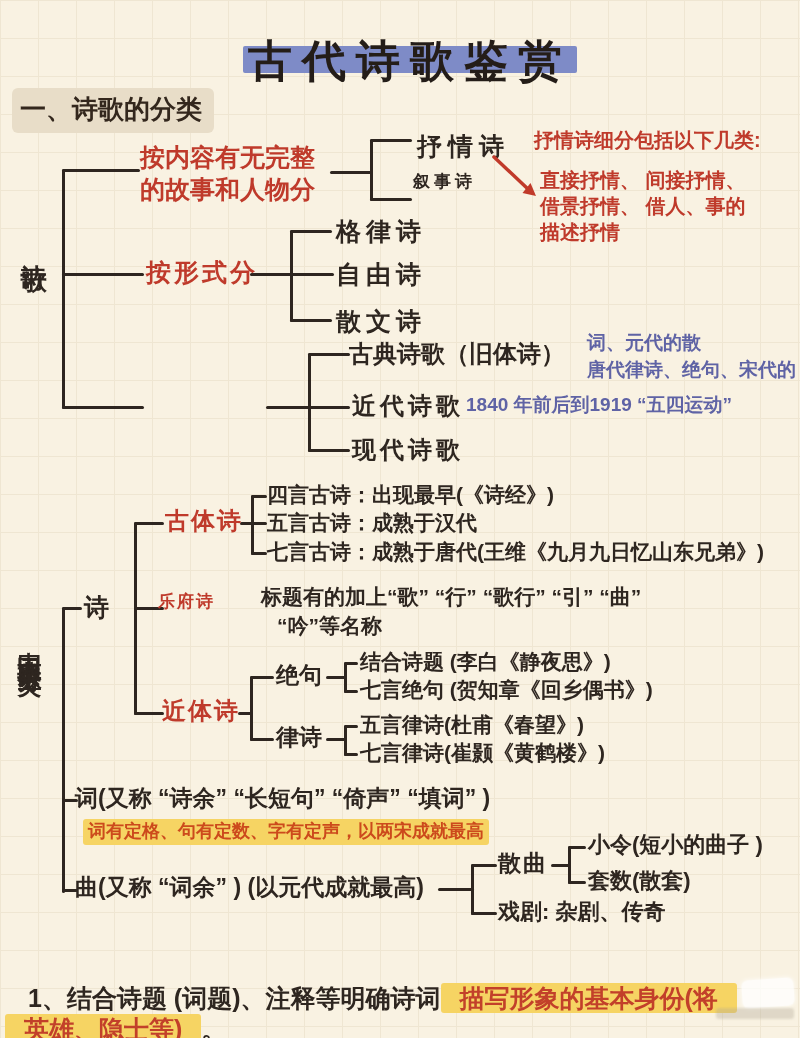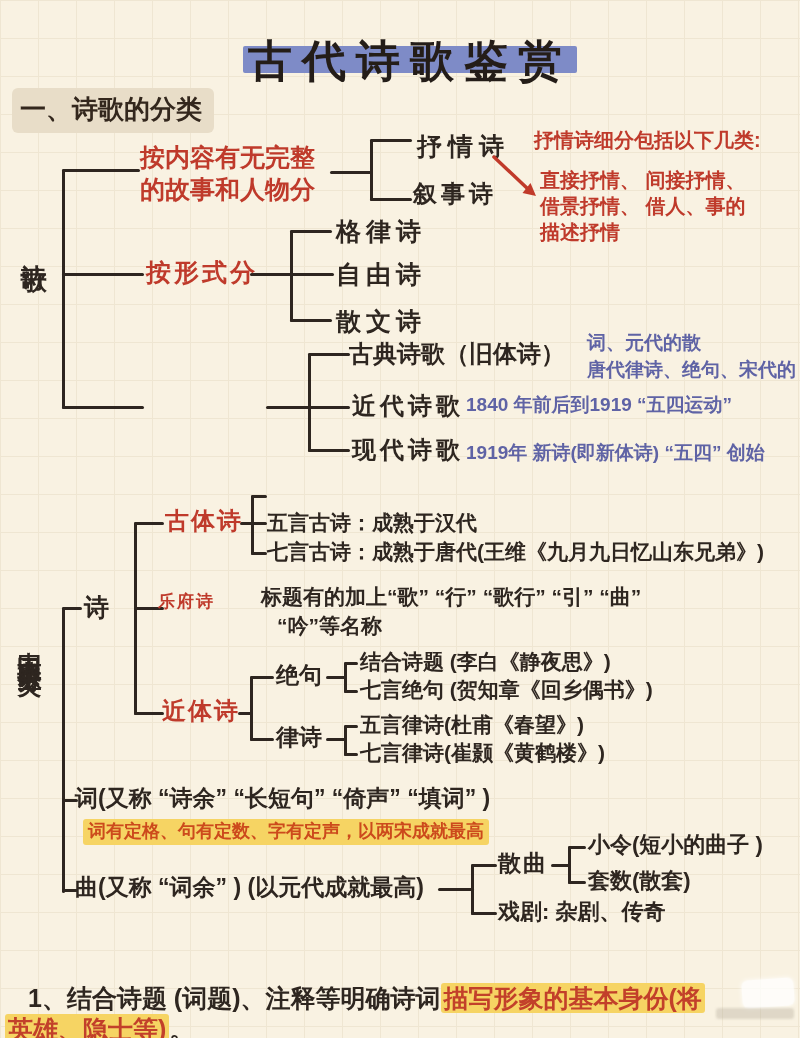--- a/index.html
+++ b/index.html
@@ -20,21 +20,21 @@
     background-image:linear-gradient(var(--grid) 1px, transparent 1px),
                      linear-gradient(90deg, var(--grid) 1px, transparent 1px);
     background-size:38px 38px;
   }
   .t{position:absolute;white-space:nowrap;color:var(--ink);font-weight:600;line-height:1.2;}
   .ln{position:absolute;background:var(--ink);border-radius:2px;}
   .red{color:var(--red);font-weight:700;}
   .blue{color:var(--blue);font-weight:600;}
   .vert{writing-mode:vertical-rl;text-orientation:upright;}
   .block span{display:block;}
-  .hl-red{color:#c2402a;font-weight:700;background:var(--highlight-yellow);padding:1px 3px;border-radius:3px;}
+  .hl-red{color:#c2402a;font-weight:700;background:var(--highlight-yellow);padding:1px 19px;border-radius:3px;}
   .title-text{position:absolute;left:248px;top:12px;font-size:44px;font-weight:700;letter-spacing:10px;color:#241d18;z-index:2;margin-top:20px;}
   .title-bar{position:absolute;left:243px;top:46px;width:334px;height:27px;background:var(--title-bar);z-index:1;border-radius:2px;}
   .h1{position:absolute;left:12px;top:88px;font-size:26px;font-weight:700;color:#33271d;background:#e8ddc8;padding:4px 12px 6px 8px;border-radius:6px;font-family:Liberation Mono, monospace;}
   .h2{position:absolute;left:12px;top:926px;font-size:26px;font-weight:700;color:#38291c;background:rgba(236,170,140,0.28);padding:3px 8px;border-radius:6px;}
   .wm-badge{position:absolute;left:742px;top:979px;width:52px;height:28px;background:rgba(255,255,255,0.78);border-radius:6px;transform:rotate(-4deg);filter:blur(0.7px);z-index:5;box-shadow:0 0 4px rgba(255,255,255,0.9);}
   .wm-sub{position:absolute;left:716px;top:1008px;width:78px;height:11px;background:rgba(175,165,150,0.35);border-radius:3px;filter:blur(1px);z-index:5;}
   svg.arrow{position:absolute;left:488px;top:152px;z-index:3;}
 </style>
 </head>
 <body>
@@ -64,21 +64,21 @@
   <div class="ln" style="left:308px;top:406px;width:42px;height:3px"></div>
   <div class="ln" style="left:308px;top:449px;width:42px;height:3px"></div>
 
   <div class="t vert" style="left:18px;top:244px;font-size:26px;letter-spacing:4px">诗歌</div>
 
   <div class="t red block" style="left:140px;top:141px;font-size:25px;line-height:32px">
     <span>按内容有无完整</span>
     <span>的故事和人物分</span>
   </div>
   <div class="t" style="left:417px;top:131px;font-size:25px;letter-spacing:6px">抒情诗</div>
-  <div class="t" style="left:413px;top:180px;font-size:24px;letter-spacing:4px">叙事诗</div>
+  <div class="t" style="left:413px;top:172px;font-size:17px;letter-spacing:4px">叙事诗</div>
 
   <div class="t red" style="left:534px;top:128px;font-size:20px">抒情诗细分包括以下几类:</div>
   <div class="t red block" style="left:540px;top:167px;font-size:20px;line-height:26px;font-weight:700">
     <span>直接抒情、 间接抒情、</span>
     <span>借景抒情、 借人、事的</span>
     <span>描述抒情</span>
   </div>
   <svg class="arrow" width="64" height="58">
     <line x1="6" y1="5" x2="41" y2="38" stroke="#c13a2a" stroke-width="3.5" stroke-linecap="round"></line>
     <polygon points="48,44 34.5,41 42.5,31" fill="#c13a2a"></polygon>
@@ -91,21 +91,20 @@
 
   <div class="t" style="left:349px;top:340px;font-size:24px">古典诗歌（旧体诗）</div>
   <div class="t" style="left:352px;top:392px;font-size:24px;letter-spacing:4px">近代诗歌</div>
   <div class="t" style="left:352px;top:436px;font-size:24px;letter-spacing:4px">现代诗歌</div>
 
   <div class="t blue block" style="left:587px;top:329px;font-size:19px;line-height:27px">
     <span>词、元代的散</span>
     <span>唐代律诗、绝句、宋代的</span>
   </div>
   <div class="t blue" style="left:466px;top:394px;font-size:19px">1840 年前后到1919 “五四运动”</div>
-  <div class="t blue" style="left:466px;top:442px;font-size:19px">1919年 新诗(即新体诗) “五四” 创始</div>
 
   <div class="ln" style="left:62px;top:607px;width:3px;height:286px"></div>
   <div class="ln" style="left:62px;top:607px;width:20px;height:3px"></div>
   <div class="ln" style="left:62px;top:799px;width:16px;height:3px"></div>
   <div class="ln" style="left:62px;top:889px;width:16px;height:3px"></div>
   <div class="ln" style="left:134px;top:522px;width:3px;height:193px"></div>
   <div class="ln" style="left:134px;top:522px;width:30px;height:3px"></div>
   <div class="ln" style="left:134px;top:607px;width:30px;height:3px"></div>
   <div class="ln" style="left:134px;top:712px;width:30px;height:3px"></div>
   <div class="ln" style="left:240px;top:522px;width:14px;height:3px"></div>
@@ -131,20 +130,21 @@
   <div class="ln" style="left:471px;top:912px;width:26px;height:3px"></div>
   <div class="ln" style="left:551px;top:864px;width:20px;height:3px"></div>
   <div class="ln" style="left:568px;top:846px;width:3px;height:38px"></div>
   <div class="ln" style="left:568px;top:846px;width:18px;height:3px"></div>
   <div class="ln" style="left:568px;top:881px;width:18px;height:3px"></div>
 
   <div class="t vert" style="left:16px;top:632px;font-size:24px;letter-spacing:3px;line-height:1.1">中国古典诗歌分类</div>
   <div class="t" style="left:84px;top:592px;font-size:25px">诗</div>
 
   <div class="t red" style="left:165px;top:507px;font-size:24px;letter-spacing:2px">古体诗</div>
+  <div class="t" style="left:267px;top:482px;font-size:21px">四言古诗：出现最早(《诗经》)</div>
   <div class="t" style="left:267px;top:510px;font-size:21px">五言古诗：成熟于汉代</div>
   <div class="t" style="left:267px;top:539px;font-size:21px">七言古诗：成熟于唐代(王维《九月九日忆山东兄弟》)</div>
 
   <div class="t red" style="left:158px;top:592px;font-size:17px;letter-spacing:2px">乐府诗</div>
   <div class="t" style="left:261px;top:584px;font-size:21px">标题有的加上“歌” “行” “歌行” “引” “曲”</div>
   <div class="t" style="left:277px;top:613px;font-size:21px">“吟”等名称</div>
 
   <div class="t red" style="left:162px;top:697px;font-size:24px;letter-spacing:2px">近体诗</div>
   <div class="t" style="left:276px;top:662px;font-size:23px">绝句</div>
   <div class="t" style="left:360px;top:649px;font-size:21px">结合诗题 (李白《静夜思》)</div>

